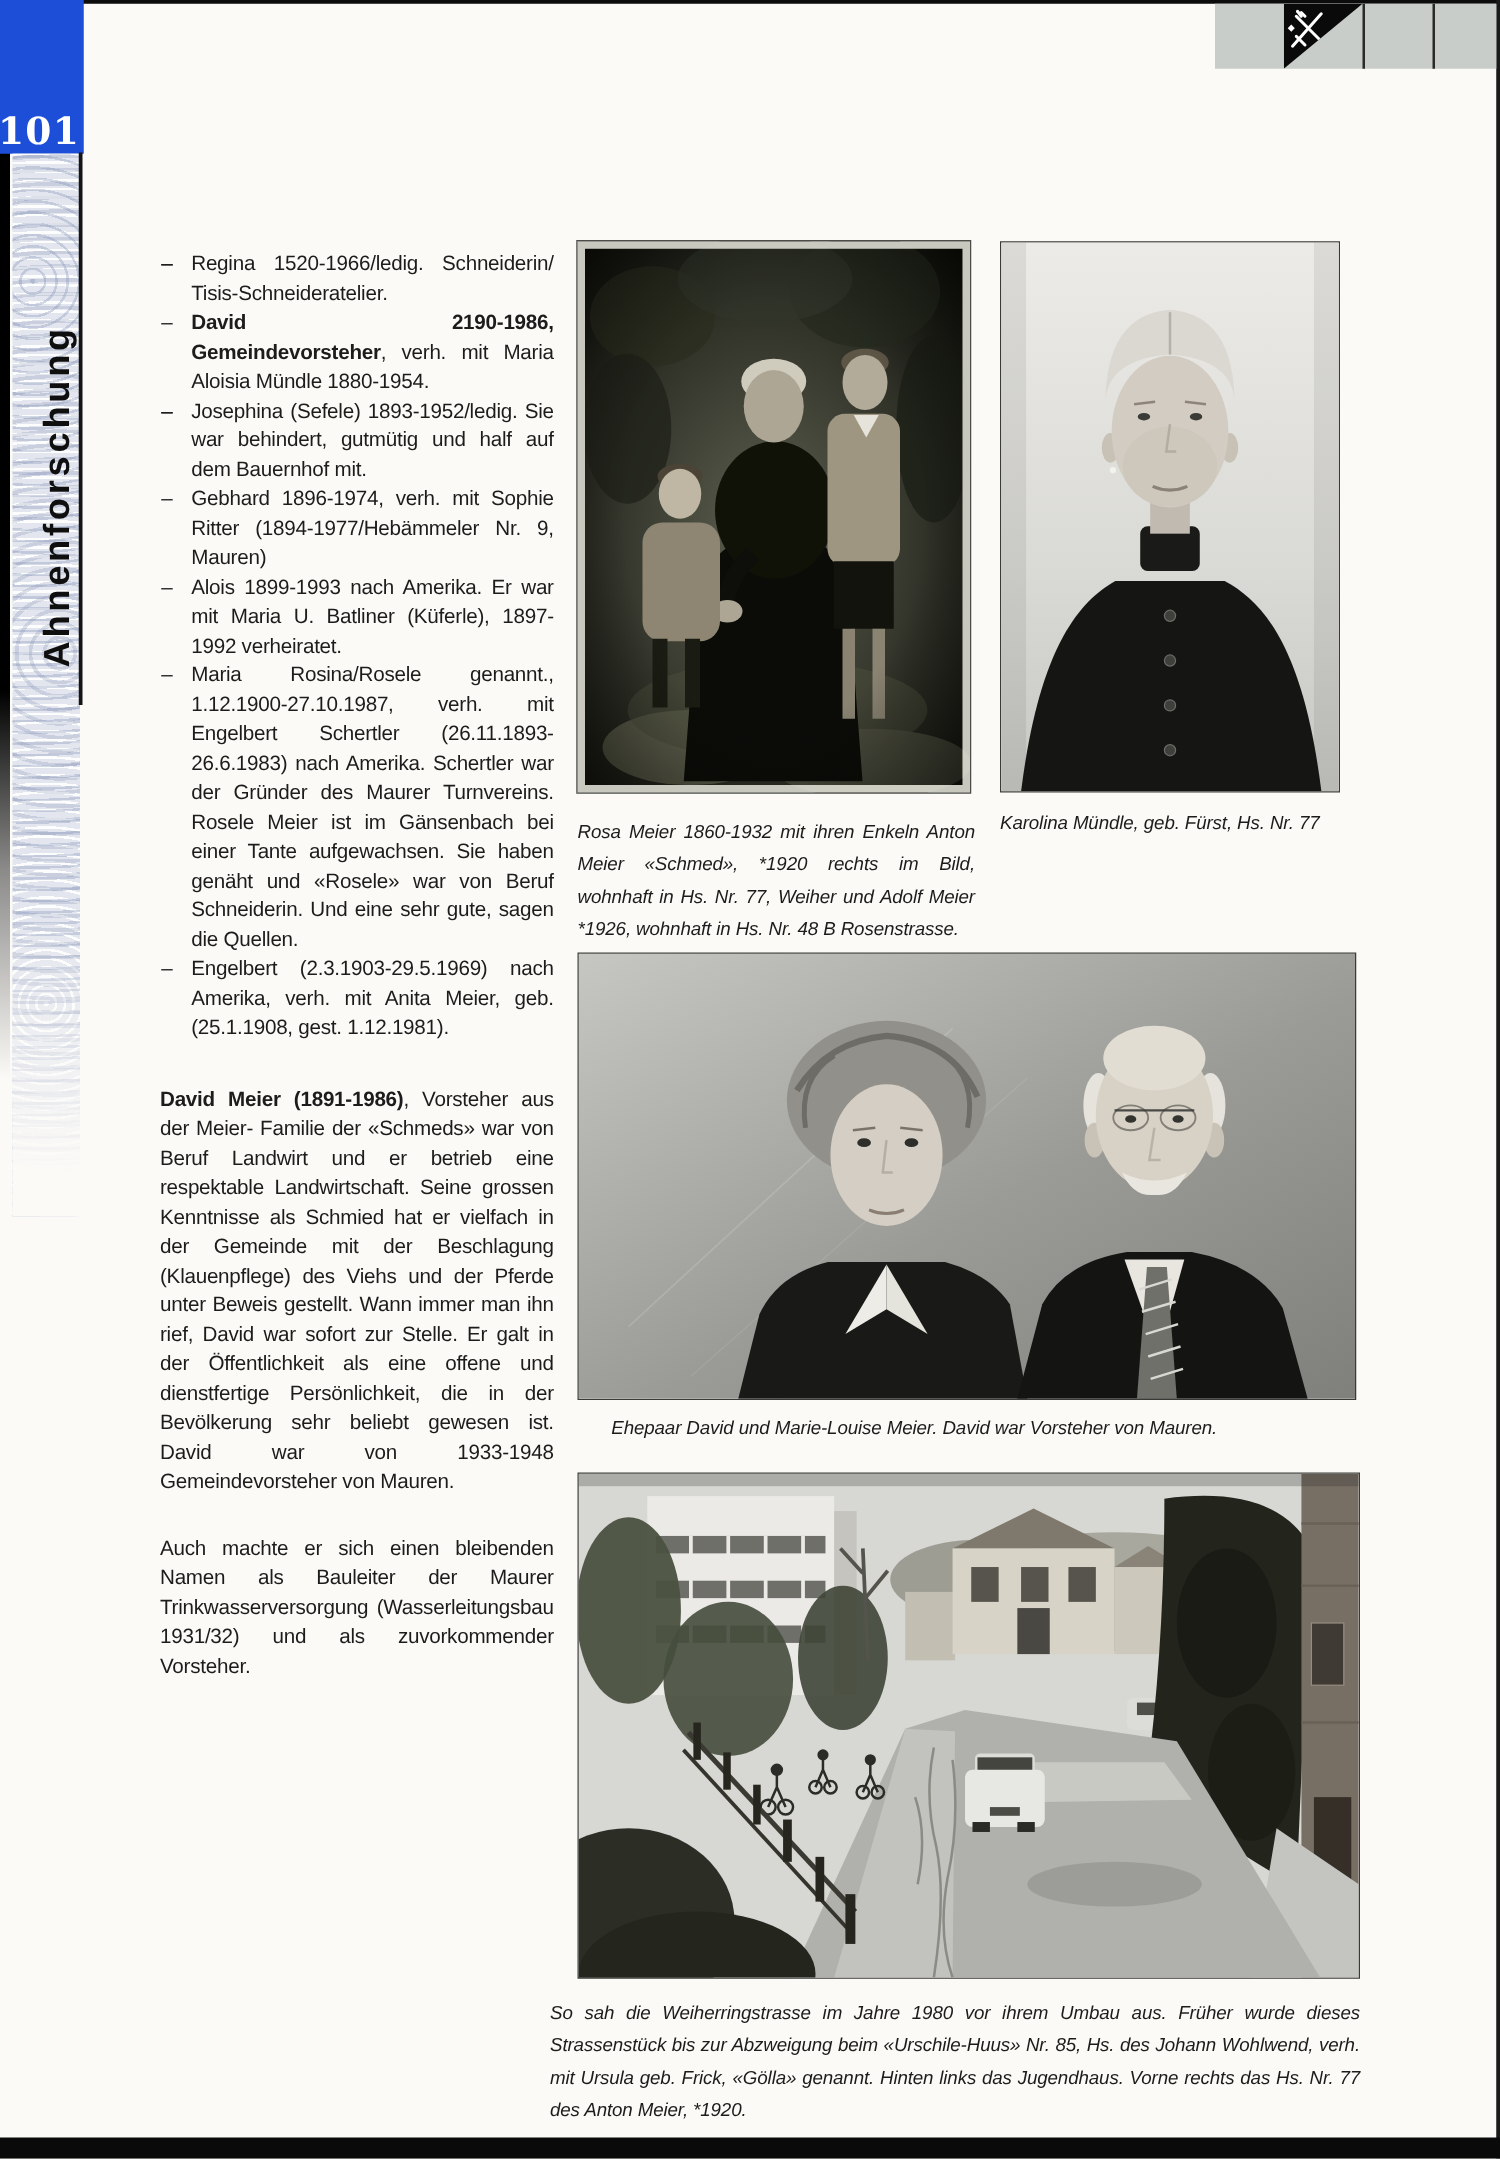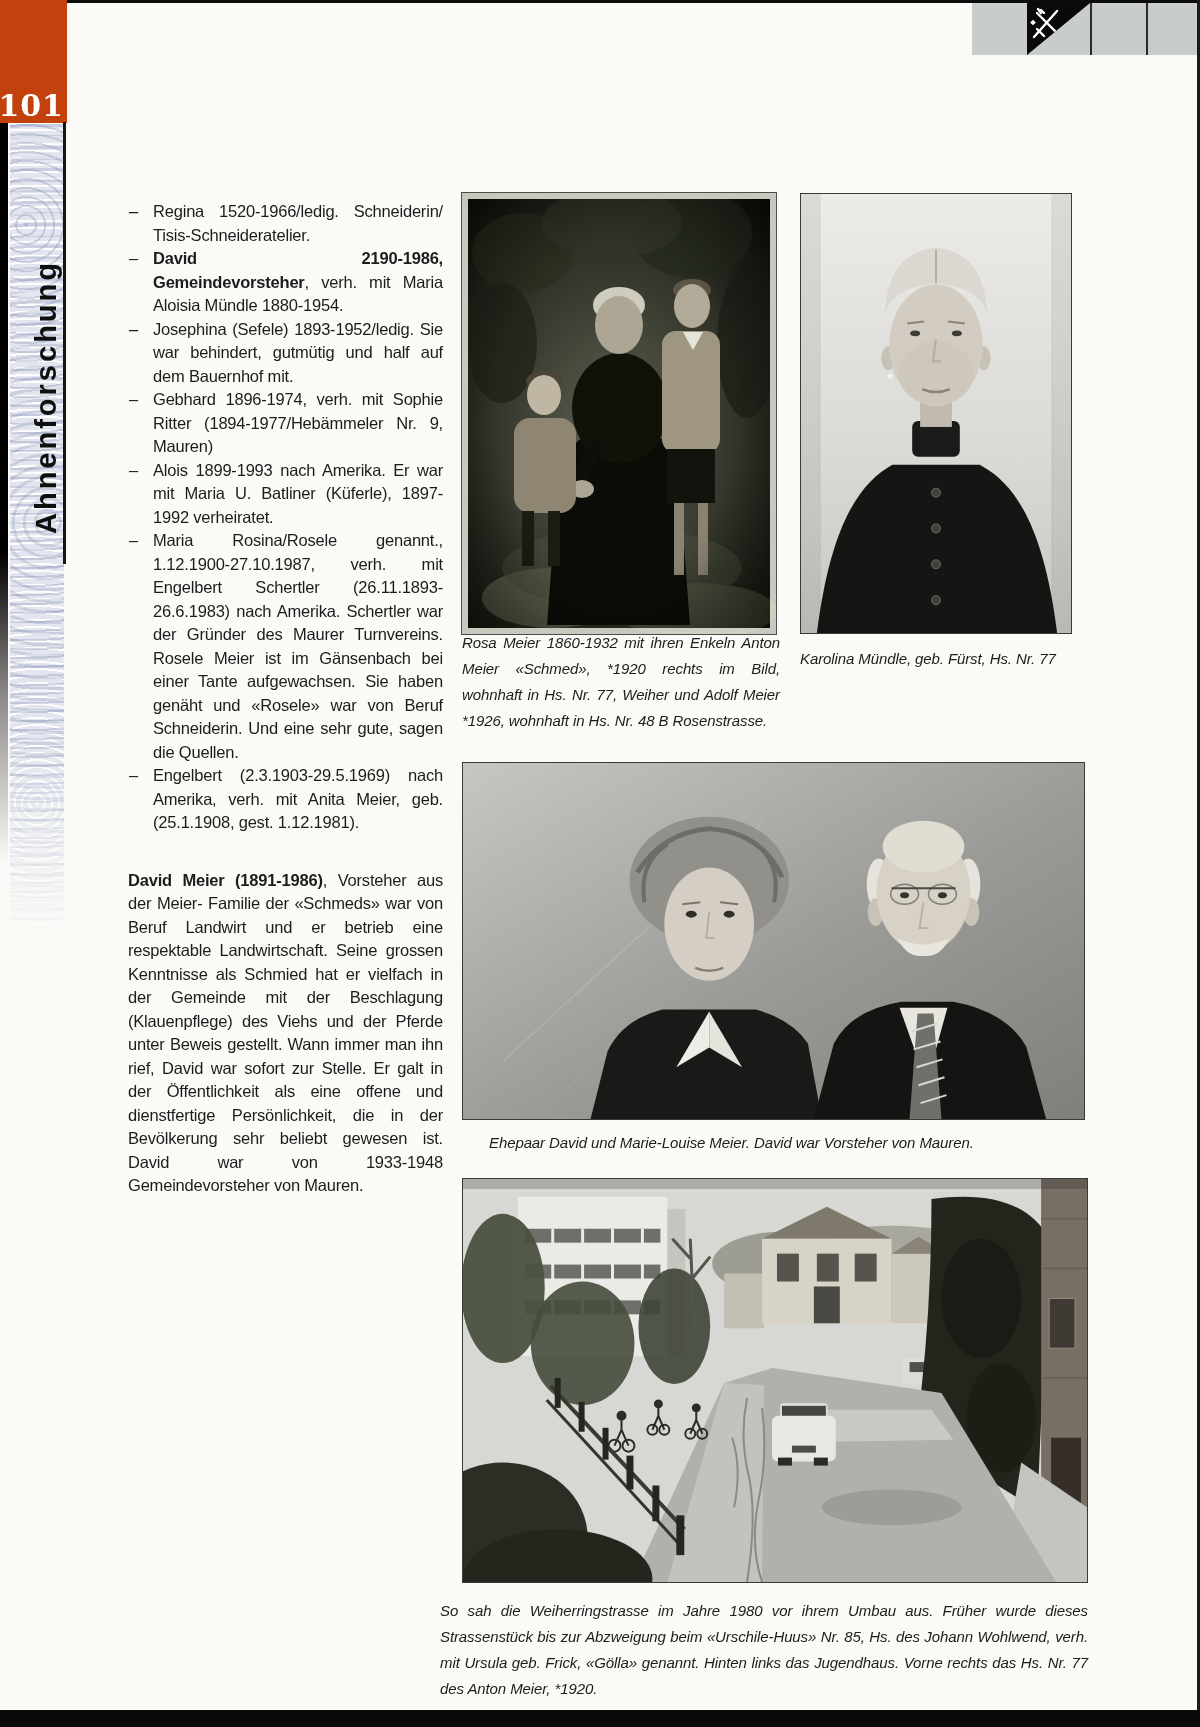--- a/index.html
+++ b/index.html
@@ -8,21 +8,21 @@
     background:#fbfaf7;overflow:hidden;
     font-family:"Liberation Sans",sans-serif;color:#1c1c1c;
   }
   
   .top-line{position:absolute;left:0;top:0;width:1200px;height:3px;background:#0c0c0c;}
   .right-edge{position:absolute;right:0;top:0;width:3px;height:1727px;background:#1a1a1a;}
   .bottom-bar{position:absolute;left:0;top:1710px;width:1200px;height:17px;background:#0a0a0a;}
   .left-edge{position:absolute;left:0;top:0;width:8px;height:890px;
     background:linear-gradient(to bottom,#000 0%,#000 62%,rgba(0,0,0,.45) 78%,rgba(0,0,0,0) 97%);}
   
-  .corner-block{position:absolute;left:0;top:0;width:67px;height:123px;background:#c2410c;}
+  .corner-block{position:absolute;left:0;top:0;width:67px;height:123px;background:#1d4ed8;}
   .page-number{position:absolute;right:3px;bottom:0px;color:#fff;
     font-family:"DejaVu Serif",serif;font-weight:700;font-size:30px;letter-spacing:1px;}
   
   .sidebar-texture{position:absolute;left:10px;top:123px;width:54px;height:850px;
     background:
       linear-gradient(to bottom,rgba(251,250,247,0) 0%,rgba(251,250,247,0) 72%,#fbfaf7 96%),
       repeating-radial-gradient(circle at 30% 12%,rgba(125,140,180,.32) 0 2px,rgba(125,140,180,0) 2px 9px),
       repeating-radial-gradient(circle at 70% 47%,rgba(110,125,165,.22) 0 3px,rgba(110,125,165,0) 3px 11px),
       repeating-radial-gradient(circle at 50% 80%,rgba(255,255,255,.9) 0 2px,rgba(255,255,255,0) 2px 7px),
       #e3e6ee;}
@@ -50,21 +50,21 @@
   b{font-weight:700;}
   
   .photo{position:absolute;box-sizing:border-box;}
   .photo svg{display:block;width:100%;height:100%;}
   .photo-family{left:462px;top:193px;width:314px;height:441px;outline:1px solid #4c4c48;}
   .photo-portrait{left:800px;top:193px;width:272px;height:441px;border:1px solid #3a3a38;}
   .photo-couple{left:462px;top:762px;width:623px;height:358px;border:1px solid #3a3a38;}
   .photo-street{left:462px;top:1178px;width:626px;height:405px;border:1px solid #3a3a38;}
   
   .caption{position:absolute;font-style:italic;font-size:15px;line-height:26px;color:#1c1c1c;letter-spacing:-0.1px;}
-  .cap-family{left:462px;top:630px;width:318px;text-align:justify;}
+  .cap-family{left:462px;top:653px;width:318px;text-align:justify;}
   .cap-portrait{left:800px;top:646px;width:278px;}
   .cap-couple{left:489px;top:1130px;width:622px;}
   .cap-street{left:440px;top:1598px;width:648px;text-align:justify;}
 </style>
 </head>
 <body>
 
 <div class="page">
 
   <div class="top-line"></div>
@@ -104,20 +104,21 @@
         <div class="child-item"><span class="marker">–</span><b></b><span>Regina 1520-1966/ledig. Schneiderin/ Tisis-Schneideratelier.</span></div>
         <div class="child-item"><span class="marker">–</span><b>David 2190-1986, Gemeindevorsteher</b><span>, verh. mit Maria Aloisia Mündle 1880-1954.</span></div>
         <div class="child-item"><span class="marker">–</span><b></b></div>
         <div class="child-item"><span class="marker">–</span><b></b><span>Josephina (Sefele) 1893-1952/ledig. Sie war behindert, gutmütig und half auf dem Bauernhof mit.</span></div>
         <div class="child-item"><span class="marker">–</span><b></b><span>Gebhard 1896-1974, verh. mit Sophie Ritter (1894-1977/Hebämmeler Nr. 9, Mauren)</span></div>
         <div class="child-item"><span class="marker">–</span><b></b><span>Alois 1899-1993 nach Amerika. Er war mit Maria U. Batliner (Küferle), 1897-1992 verheiratet.</span></div>
         <div class="child-item"><span class="marker">–</span><b></b><span>Maria Rosina/Rosele genannt., 1.12.1900-27.10.1987, verh. mit Engelbert Schertler (26.11.1893-26.6.1983) nach Amerika. Schertler war der Gründer des Maurer Turnvereins. Rosele Meier ist im Gänsenbach bei einer Tante aufgewachsen. Sie haben genäht und «Rosele» war von Beruf Schneiderin. Und eine sehr gute, sagen die Quellen.</span></div>
         <div class="child-item"><span class="marker">–</span><b></b><span>Engelbert (2.3.1903-29.5.1969) nach Amerika, verh. mit Anita Meier, geb. (25.1.1908, gest. 1.12.1981).</span></div>
       </div>
     <p class="para-david"><b>David Meier (1891-1986)</b><span>, Vorsteher aus der Meier- Familie der «Schmeds» war von Beruf Landwirt und er betrieb eine respektable Landwirtschaft. Seine grossen Kenntnisse als Schmied hat er vielfach in der Gemeinde mit der Beschlagung (Klauenpflege) des Viehs und der Pferde unter Beweis gestellt. Wann immer man ihn rief, David war sofort zur Stelle. Er galt in der Öffentlichkeit als eine offene und dienstfertige Persönlichkeit, die in der Bevölkerung sehr beliebt gewesen ist. David war von 1933-1948 Gemeindevorsteher von Mauren.</span></p>
+    <p class="para-close">Auch machte er sich einen bleibenden Namen als Bauleiter der Maurer Trinkwasserversorgung (Wasserleitungsbau 1931/32) und als zuvorkommender Vorsteher.</p>
   </div>
 
   <figure class="photo photo-family" style="margin:0;">
     <svg viewBox="0 0 314 441" preserveAspectRatio="none">
       <defs>
         <radialGradient id="gFam" cx="48%" cy="55%" r="75%">
           <stop offset="0%" stop-color="#5f6152"></stop>
             <stop offset="55%" stop-color="#32342a"></stop>
             <stop offset="100%" stop-color="#0c0d08"></stop>
         </radialGradient>

